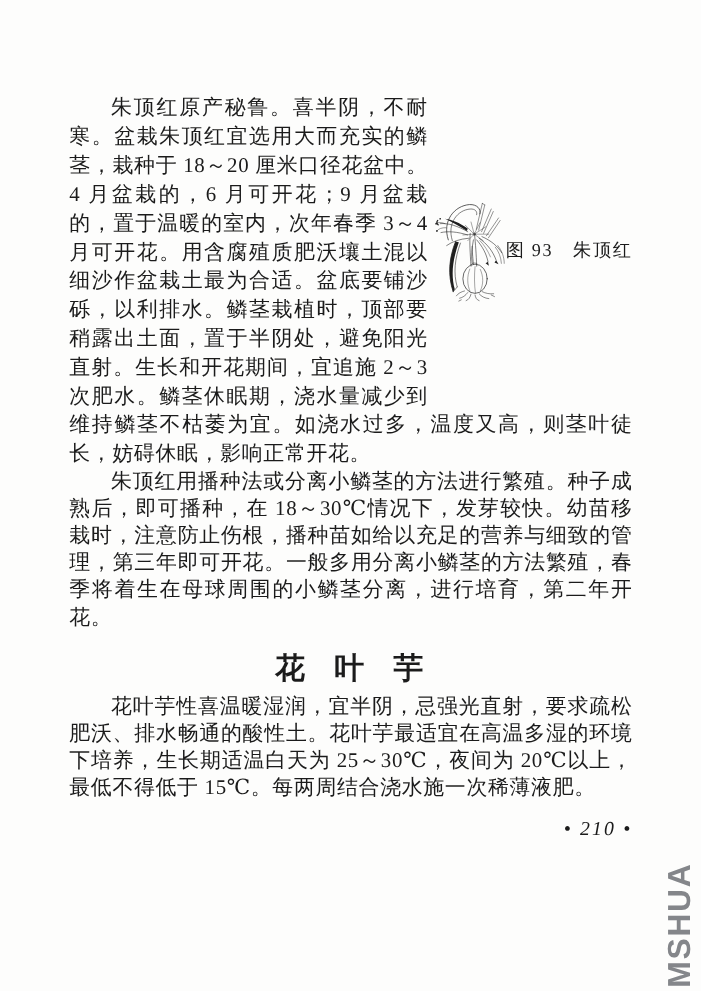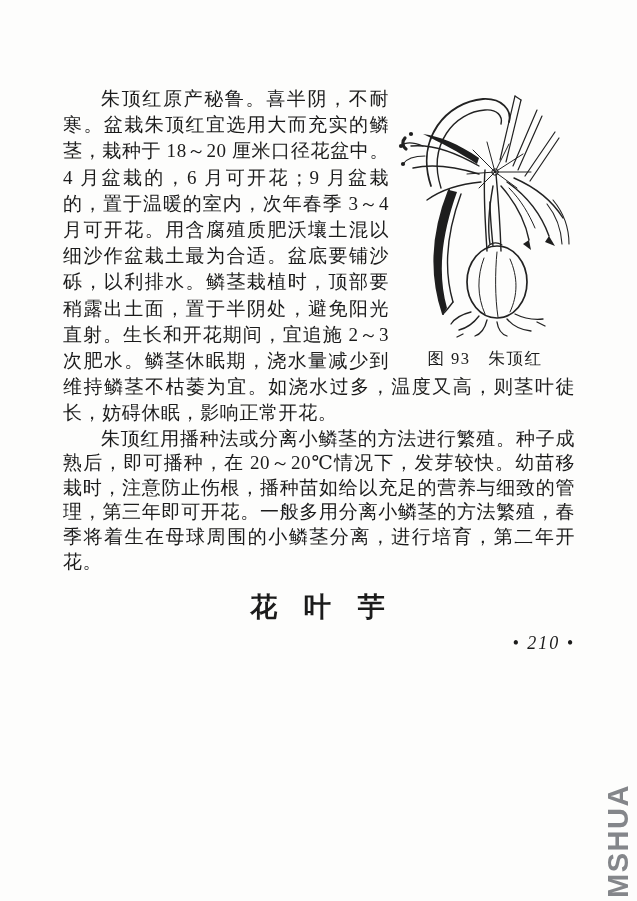--- a/index.html
+++ b/index.html
@@ -29,21 +29,20 @@
     letter-spacing: 0.6px;
     text-indent: 2em;
   }
   .p1 { line-height: 26.2px; }
   .fig {
     float: right;
     width: 180px;
     height: 284px;
     margin: 0 0 4px 6px;
     display: flex;
-    flex-direction: column;
     align-items: center;
     justify-content: space-between;
   }
   .fig svg { display: block; }
   .fig figcaption {
     font-size: 16.5px;
     letter-spacing: 1.5px;
     white-space: nowrap;
     line-height: 22px;
   }
@@ -158,22 +157,23 @@
           <path d="M118,228 C126,232 136,234 146,233"></path>
           <path d="M74,226 C66,228 58,232 54,238"></path>
           <path d="M140,236 l8,4"></path>
           <path d="M66,248 l-6,3"></path>
         </g>
       </svg>
       <figcaption>图 93　朱顶红</figcaption>
     </figure>
 
     <p class="para p1">朱顶红原产秘鲁。喜半阴，不耐寒。盆栽朱顶红宜选用大而充实的鳞茎，栽种于 18～20 厘米口径花盆中。4 月盆栽的，6 月可开花；9 月盆栽的，置于温暖的室内，次年春季 3～4 月可开花。用含腐殖质肥沃壤土混以细沙作盆栽土最为合适。盆底要铺沙砾，以利排水。鳞茎栽植时，顶部要稍露出土面，置于半阴处，避免阳光直射。生长和开花期间，宜追施 2～3 次肥水。鳞茎休眠期，浇水量减少到维持鳞茎不枯萎为宜。如浇水过多，温度又高，则茎叶徒长，妨碍休眠，影响正常开花。</p>
-    <p class="para">朱顶红用播种法或分离小鳞茎的方法进行繁殖。种子成熟后，即可播种，在 20～20℃情况下，发芽较快。幼苗移栽时，注意防止伤根，播种苗如给以充足的营养与细致的管理，第三年即可开花。一般多用分离小鳞茎的方法繁殖，春季将着生在母球周围的小鳞茎分离，进行培育，第二年开花。</p>
+    <p class="para">朱顶红用播种法或分离小鳞茎的方法进行繁殖。种子成熟后，即可播种，在 18～30℃情况下，发芽较快。幼苗移栽时，注意防止伤根，播种苗如给以充足的营养与细致的管理，第三年即可开花。一般多用分离小鳞茎的方法繁殖，春季将着生在母球周围的小鳞茎分离，进行培育，第二年开花。</p>
 
     <h2 class="heading">花 叶 芋</h2>
 
+    <p class="para">花叶芋性喜温暖湿润，宜半阴，忌强光直射，要求疏松肥沃、排水畅通的酸性土。花叶芋最适宜在高温多湿的环境下培养，生长期适温白天为 25～30℃，夜间为 20℃以上，最低不得低于 15℃。每两周结合浇水施一次稀薄液肥。</p>
 
     <div class="pagenum">• 210 •</div>
   </div>
 
   <div class="watermark">MSHUA</div>
 </div>
 
 </body></html>

